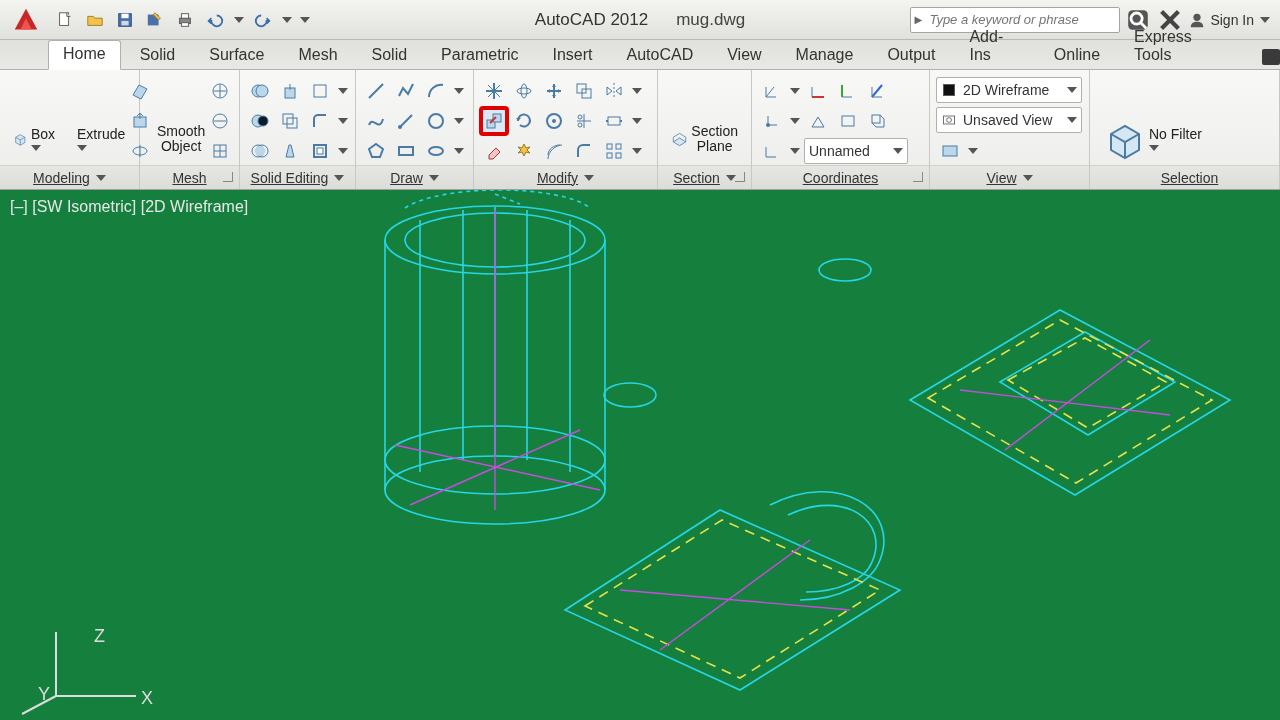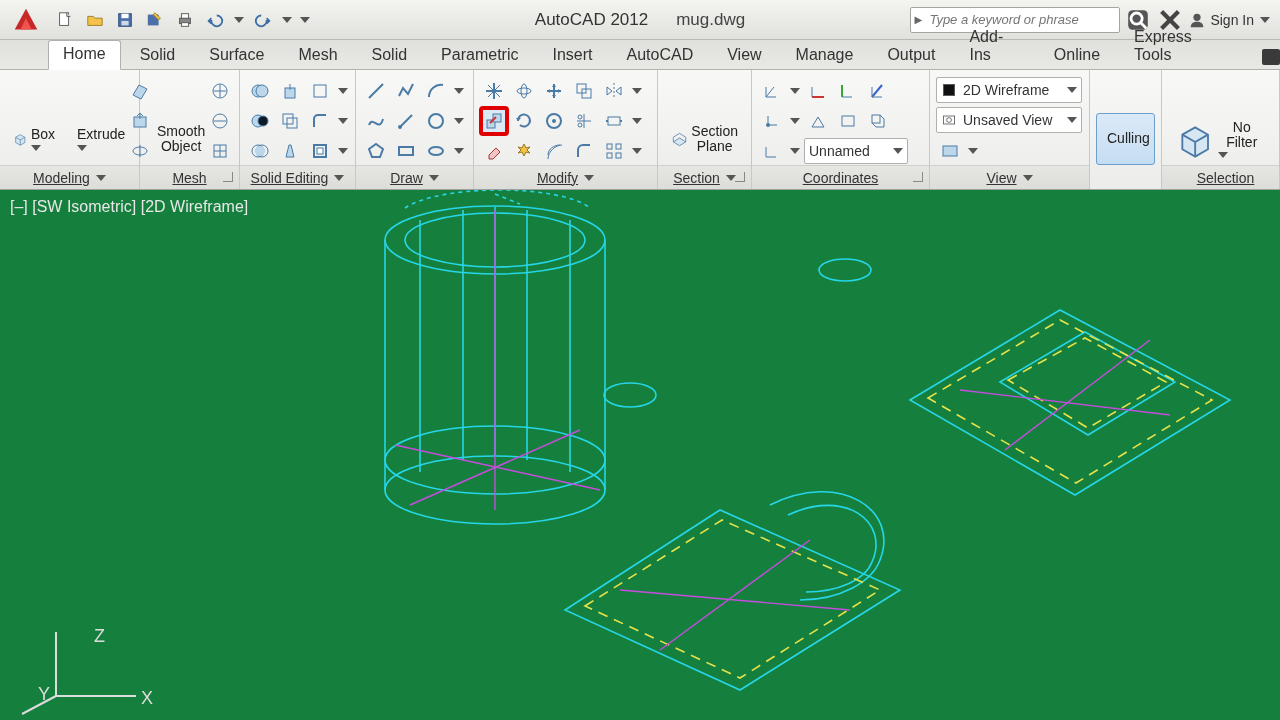--- a/index.html
+++ b/index.html
@@ -752,36 +752,20 @@
             </span>
         </div>
       </div>
     </div>
     <div class="panel-title">
         <span>View</span>
         <span class="dd"></span>
       </div>
   </div>
 
-  <div class="panel" style="width:72px">
-    <div class="panel-body" style="justify-content:center">
-      <div class="bigbtn active-blue">
-        <div class="bicon">
-            <svg viewBox="0 0 42 42">
-              <path d="M8 16l14-8 14 8v16l-14 8-14-8z" fill="none" stroke="#4a7aa6" stroke-width="2"></path>
-              <path d="M8 16l14 8 14-8M22 24v16" fill="none" stroke="#4a7aa6" stroke-width="2"></path>
-            </svg>
-          </div>
-        <div class="lbl">
-            <span>Culling</span>
-          </div>
-      </div>
-    </div>
-    <div class="panel-title" style="visibility:hidden">.</div>
-  </div>
   <div class="panel sel-panel" style="flex:1; min-width:90px">
     <div class="panel-body">
       <div class="bigbtn">
         <div class="bicon">
             <svg viewBox="0 0 42 42">
               <path d="M8 16l14-8 14 8v16l-14 8-14-8z" fill="#d6e6f2" stroke="#4a7aa6" stroke-width="2"></path>
               <path d="M8 16l14 8 14-8M22 24v16" fill="none" stroke="#4a7aa6" stroke-width="2"></path>
             </svg>
           </div>
         <div class="lbl">

